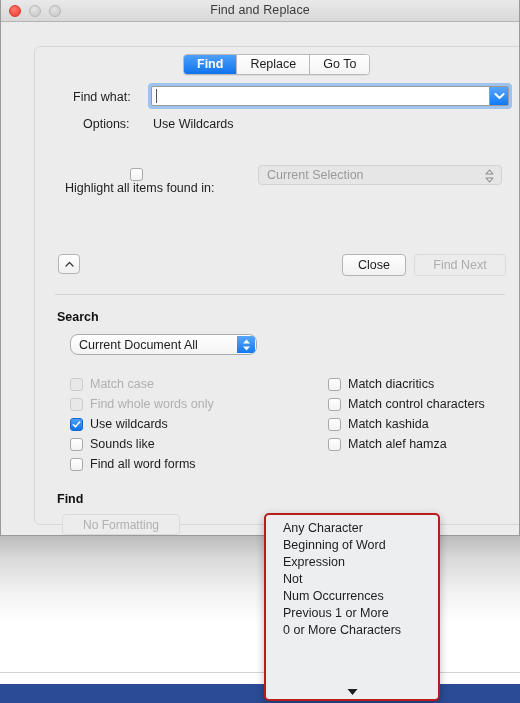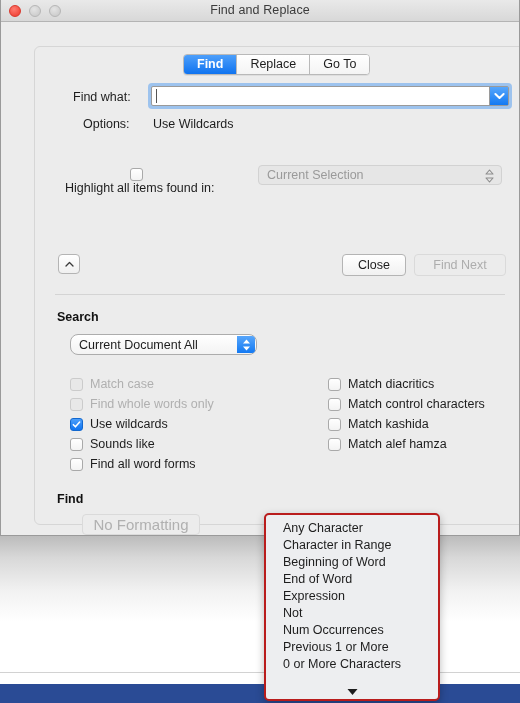--- a/index.html
+++ b/index.html
@@ -174,24 +174,24 @@
   .cbgrid { position: absolute; }
   #cb-left  { left: 50px; top: 352px; }
   #cb-right { left: 308px; top: 352px; }
   .cbrow { display: flex; align-items: center; height: 20px; }
   .cbrow .lbl { font-size: 12.5px; color: #1d1d1d; margin-left: 7px; }
   .cbrow.disabled .lbl { color: #b0b0b0; }
 
   
   #find-head { position: absolute; left: 37px; top: 470px; font-size: 12.5px; font-weight: bold; color: #111; }
   #noformat-btn {
-    position: absolute; left: 62px; top: 492px; width: 118px; height: 21px;
+    position: absolute; left: 42px; top: 492px; width: 118px; height: 21px;
     background: #ececec; border: 1px solid #dadada; border-radius: 4px;
     display: flex; align-items: center; justify-content: center;
-    font-size: 15px; color: #b0b0b0;
+    font-size: 12px; color: #b0b0b0;
   }
   .splitpop {
     position: absolute; height: 21px;
     background: linear-gradient(to bottom,#ffffff,#f3f3f3);
     border: 1px solid #acacac; border-radius: 4px;
     display: flex; align-items: center;
   }
   .splitpop .txt { font-size: 12.5px; color: #1d1d1d; margin-left: 8px; }
   .splitpop .btn {
     position: absolute; right: 1px; top: 1px; bottom: 1px; width: 18px;
@@ -355,23 +355,21 @@
           <path d="M1.4 2 L5 5.2 L8.6 2" fill="none" stroke="#ffffff" stroke-width="1.8" stroke-linecap="round" stroke-linejoin="round"></path>
         </svg>
       </span>
     </div>
 
   </div>
 </div>
 
 <div id="special-menu">
   <div class="menu-item">Any Character</div>
-  <div class="menu-item">Character in Range</div>
   <div class="menu-item">Beginning of Word</div>
-  <div class="menu-item">End of Word</div>
   <div class="menu-item">Expression</div>
   <div class="menu-item">Not</div>
   <div class="menu-item">Num Occurrences</div>
   <div class="menu-item">Previous 1 or More</div>
   <div class="menu-item">0 or More Characters</div>
   <div id="menu-scroll-arrow">
     <svg width="13" height="9" viewBox="0 0 13 9" aria-hidden="true">
       <path d="M1.5 2 L11.5 2 L6.5 8 Z" fill="#1d1d1d"></path>
     </svg>
   </div>

